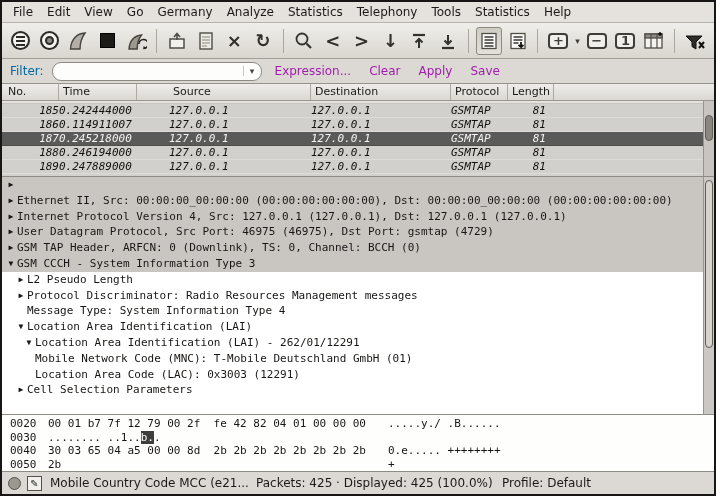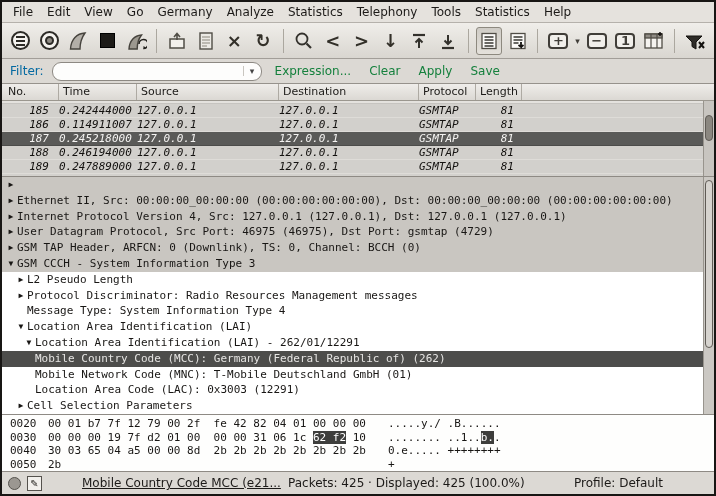--- a/index.html
+++ b/index.html
@@ -73,37 +73,37 @@
   .filter-combo {
     width:210px; height:19px;
     background:#fdfdfc; border:1px solid #8d8983; border-radius:9px;
     display:flex; align-items:center; overflow:hidden;
   }
   .filter-input {
     flex:1; border:none; outline:none; background:transparent;
     font-size:11px; padding:0 8px; font-family:"DejaVu Sans", sans-serif;
   }
   .combo-arrow { width:18px; text-align:center; font-size:9px; color:#444; border-left:1px solid #c9c6c0; }
-  .filter-btn { font-size:12px; color:#15803d; padding:2px 5px; white-space:nowrap; }
+  .filter-btn { font-size:12px; color:#a21caf; padding:2px 5px; white-space:nowrap; }
 
   
   .plist { flex:0 0 93px; position:relative; background:#d3d1cd; border-bottom:1px solid #8e8a84; }
   .plist-header { height:17px; display:flex; background:linear-gradient(#efedea,#dbd8d3); border-bottom:1px solid #9b978f; }
   .ph-cell {
     font-size:11px; color:#1c1a18; padding:1px 4px;
     border-right:1px solid #aeaaa3; white-space:nowrap; overflow:hidden;
   }
   .rows { position:absolute; top:17px; left:0; right:11px; bottom:0; overflow:hidden; }
   .prow { height:14px; display:flex; background:#d2d0cc; border-bottom:1px solid #dedcd8;
     font-family:"DejaVu Sans Mono", monospace; font-size:11px; color:#141210; }
   .prow.sel { background:#5a5a58; color:#f4f3f1; border-bottom-color:#4c4c4a; }
   .pc { white-space:nowrap; overflow:hidden; line-height:13px;font-style:italic; }
-  .c-no   { width:57px;  text-align:right; padding-right:10px; flex:0 0 57px; }
+  .c-no   { width:57px;  text-align:right; padding-right:0; flex:0 0 57px; }
   .c-time { width:78px;  flex:0 0 78px; }
-  .c-src  { width:142px; flex:0 0 142px; }
+  .c-src  { width:142px; flex:0 0 142px;margin-left:32px; }
   .c-dst  { width:140px; flex:0 0 140px; }
   .c-proto{ width:57px;  flex:0 0 57px; }
   .c-len  { width:46px;  text-align:right; padding-right:8px; flex:0 0 46px; }
   .c-info { flex:1;margin-top:16px; }
   .h-no{padding-left:6px;}
   .sliver { height:3px; background:#e4e2de; border-bottom:1px solid #c6c4c0; }
 
   .vscroll {
     position:absolute; top:17px; right:0; bottom:0; width:11px;
     background:#c8c5c0; border-left:1px solid #98948d;
@@ -151,23 +151,23 @@
   
   .statusbar {
     flex:1; background:#dcd9d4;
     display:flex; align-items:center; font-size:12px; color:#1c1a18;
     padding:0 6px; gap:6px;
   }
   .expert-dot { width:13px; height:13px; border-radius:50%;
     background:#9b9791; border:1px solid #55524d; flex:0 0 13px; }
   .note-ic { width:15px; height:15px; border:1px solid #55524d; background:#f2f0ec;
     font-size:10px; line-height:13px; text-align:center; color:#2c2a26; flex:0 0 15px; }
-  .st-field { margin-left:34px; width:200px; white-space:nowrap; overflow:hidden;text-decoration:underline; }
+  .st-field { margin-left:2px; width:200px; white-space:nowrap; overflow:hidden; }
   .st-packets { width:240px; white-space:nowrap; }
-  .st-profile { margin-left:40px; white-space:nowrap; }
+  .st-profile { white-space:nowrap; }
 
   svg { display:block; }
 </style>
 </head>
 <body>
 
 <div class="window">
 
   <div class="menubar">
     <span class="menu-item">File</span>
@@ -421,23 +421,20 @@
           <span>Message Type: System Information Type 4</span>
         </div>
       <div class="dline i1">
           <span class="tw">▼</span>
           <span>Location Area Identification (LAI)</span>
         </div>
       <div class="dline i2">
           <span class="tw">▼</span>
           <span>Location Area Identification (LAI) - 262/01/12291</span>
         </div>
-      <div class="dline sel i3">
-          <span>Mobile Country Code (MCC): Germany (Federal Republic of) (262)</span>
-        </div>
       <div class="dline i3">
           <span>Mobile Network Code (MNC): T-Mobile Deutschland GmbH (01)</span>
         </div>
       <div class="dline i3">
           <span>Location Area Code (LAC): 0x3003 (12291)</span>
         </div>
       <div class="dline i1">
           <span class="tw">▶</span>
           <span>Cell Selection Parameters</span>
         </div>
@@ -445,21 +442,21 @@
     <div class="dscroll">
       <div class="dthumb"></div>
     </div>
   </div>
 
   <div class="hexpane">
     <div class="hrow">
       <span class="h-off">0020</span><span class="h-hex">00 01 b7 7f 12 79 00 2f  fe 42 82 04 01 00 00 00</span><span class="h-asc">.....y./ .B......</span>
     </div>
     <div class="hrow">
-      <span class="h-off">0030</span><span class="h-hex"><span>00 00 00 19 7f d2 01 00  00 00 31 06 1c </span><span class="hl">62 f2</span><span> 10</span></span><span class="h-asc"><span>........ ..1..</span><span class="hl">b.</span><span>.</span></span>
+      <span class="h-off">0030</span><span class="h-asc"><span>........ ..1..</span><span class="hl">b.</span><span>.</span></span>
     </div>
     <div class="hrow">
       <span class="h-off">0040</span><span class="h-hex">30 03 65 04 a5 00 00 8d  2b 2b 2b 2b 2b 2b 2b 2b</span><span class="h-asc">0.e..... ++++++++</span>
     </div>
     <div class="hrow">
       <span class="h-off">0050</span><span class="h-hex">2b</span><span class="h-asc">+</span>
     </div>
   </div>
 
   <div class="statusbar">

